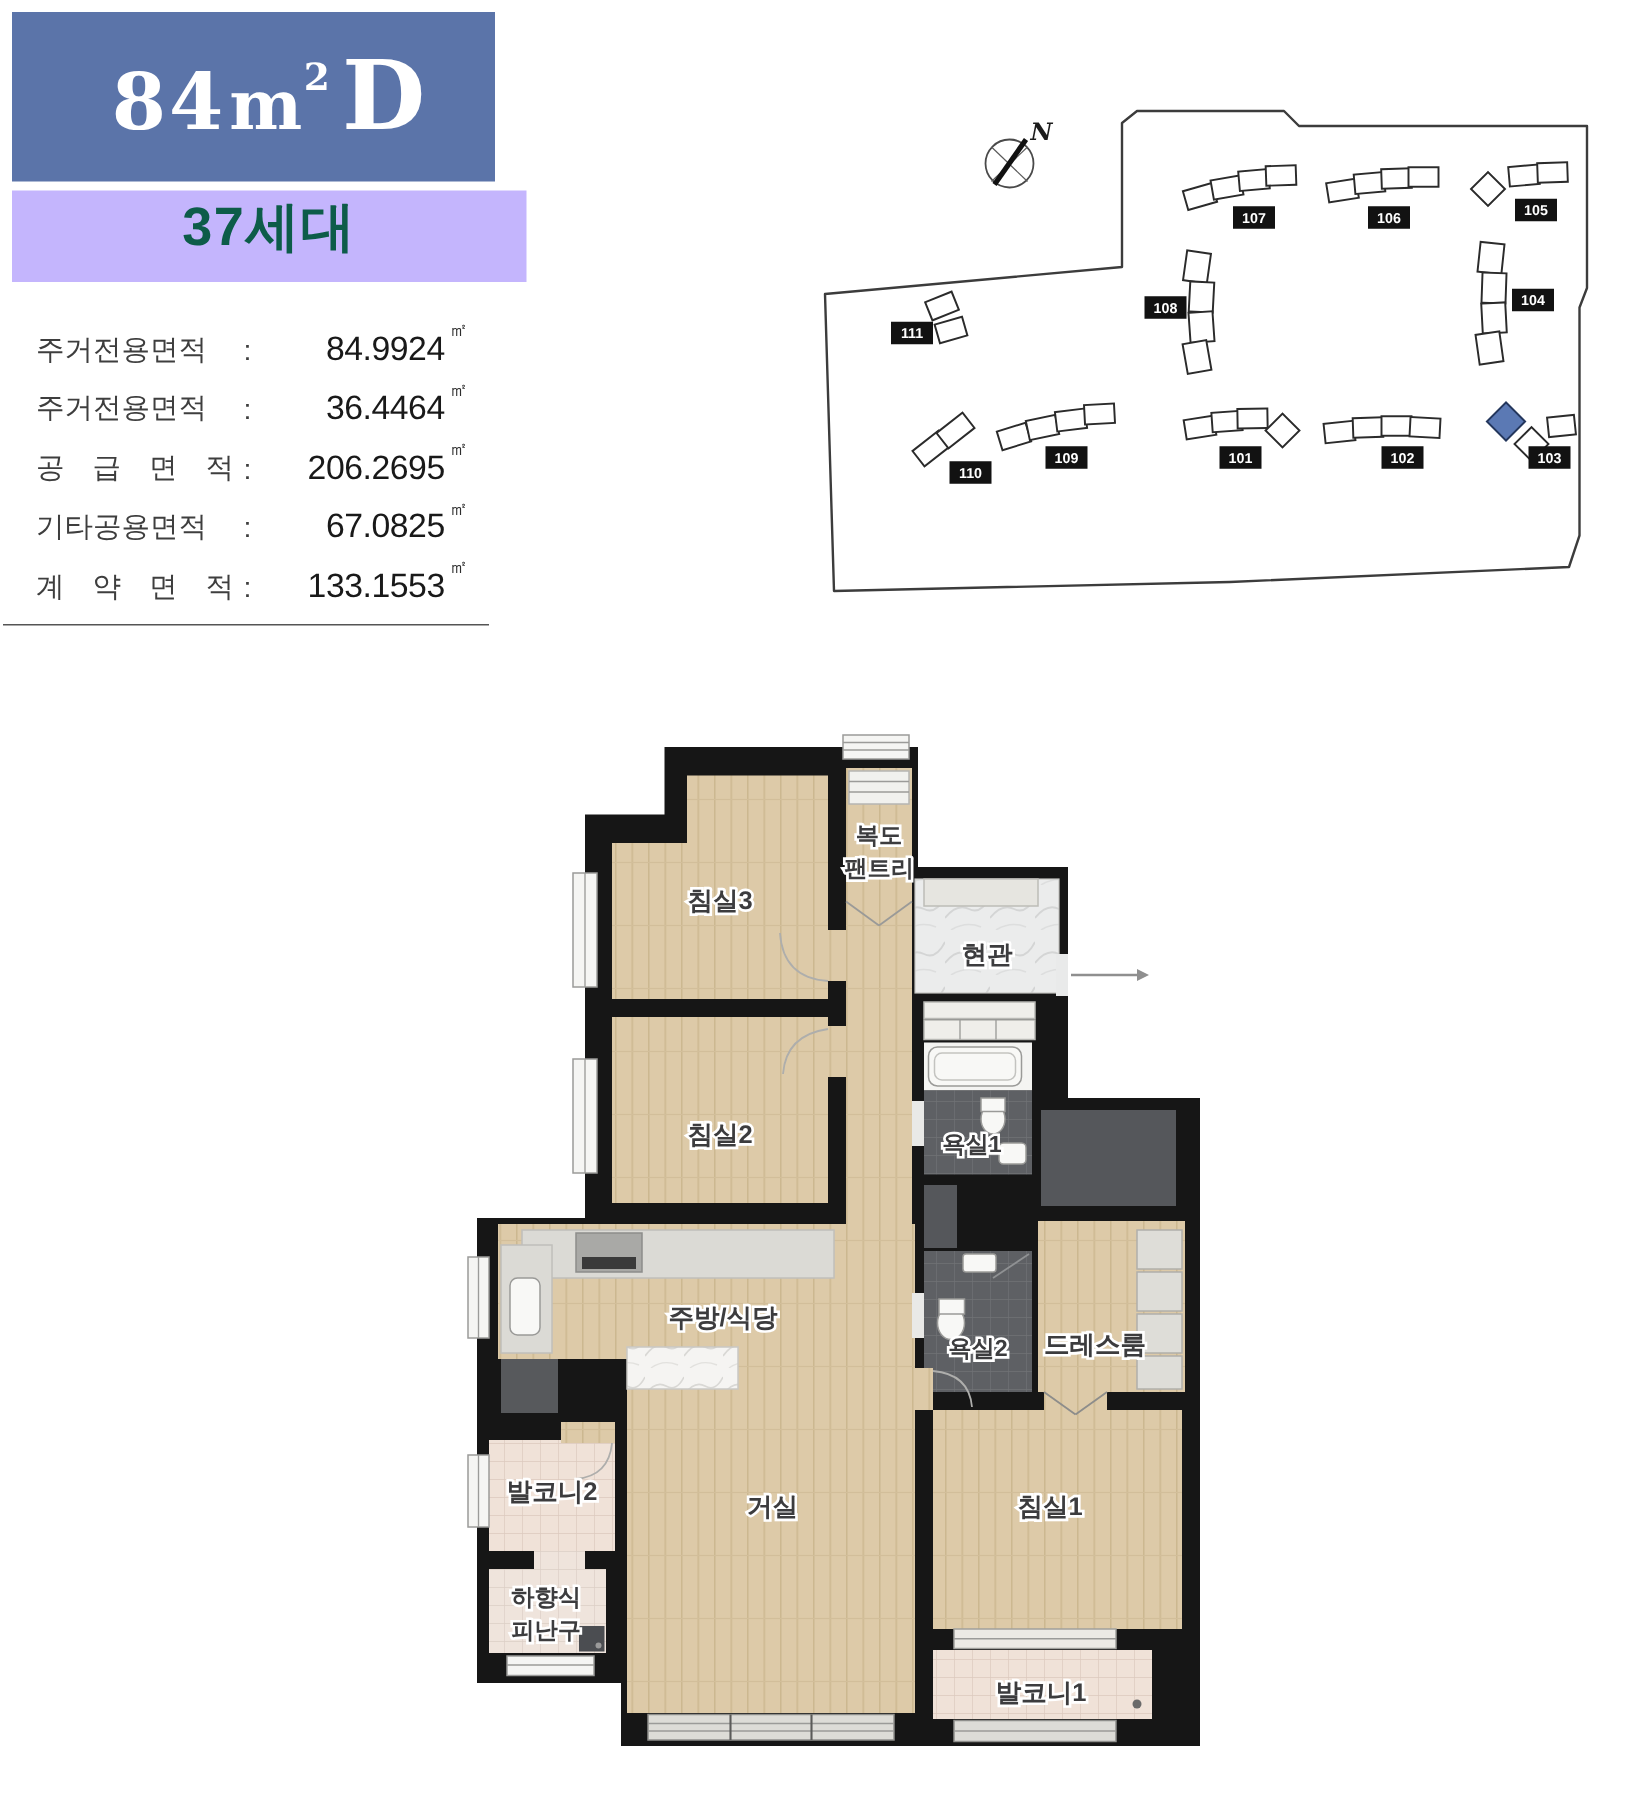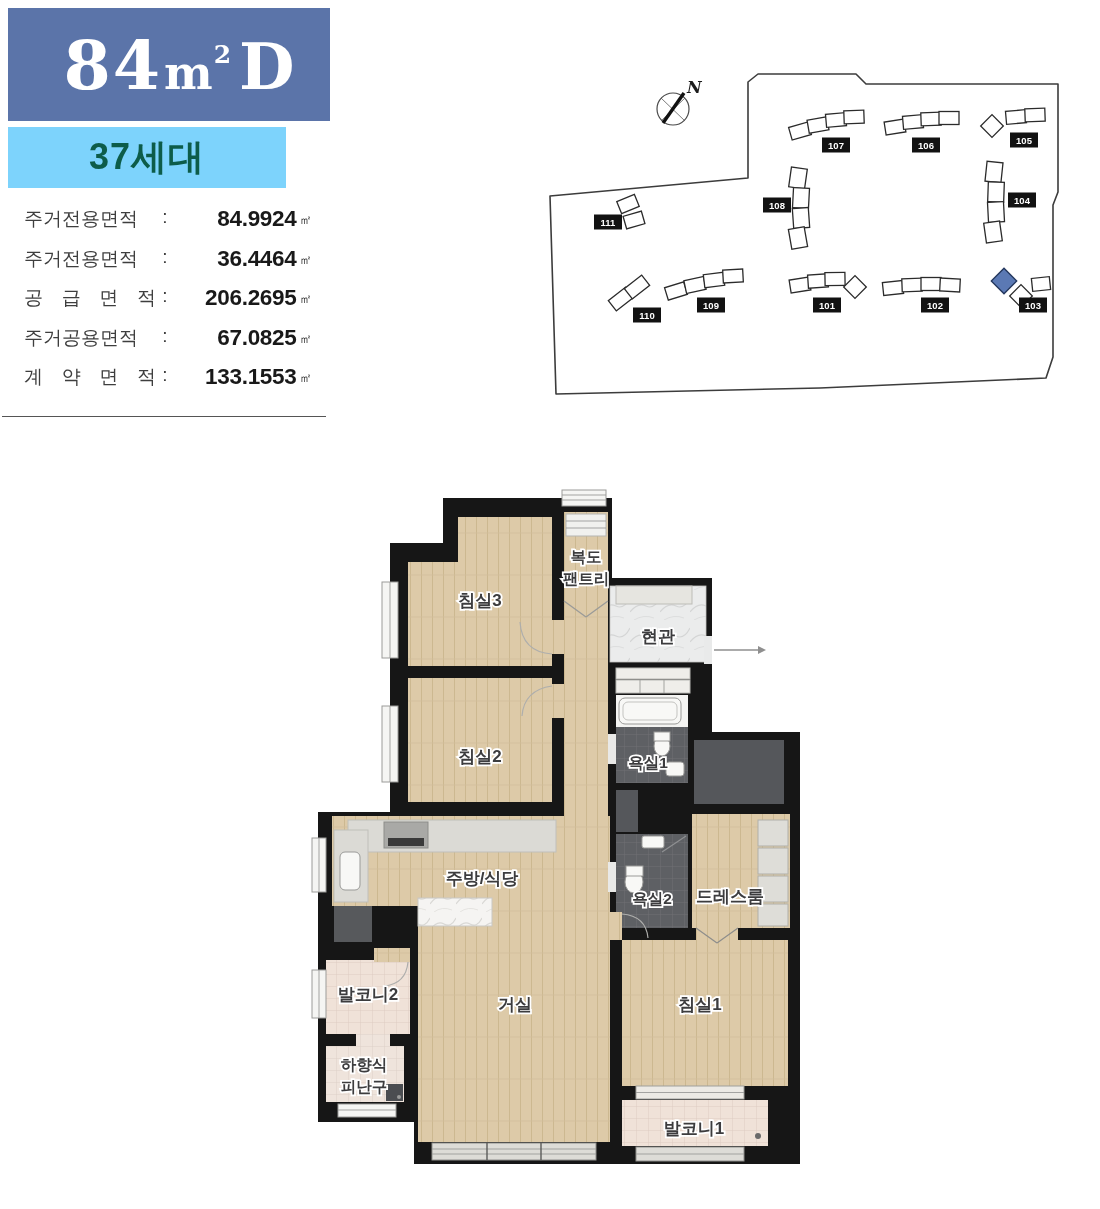--- a/index.html
+++ b/index.html
@@ -4,35 +4,35 @@
 <style>
   html,body{margin:0;padding:0;background:#ffffff;}
   .page{position:relative;width:1100px;height:1209px;background:#fff;overflow:hidden;
         font-family:"Liberation Sans","DejaVu Sans",sans-serif;}
 
   
   .title-box{position:absolute;left:8px;top:8px;width:322px;height:113px;background:#5b74a9;
              display:flex;align-items:center;justify-content:center;}
   .title-inner{display:flex;align-items:baseline;color:#fff;line-height:1;
                font-family:"DejaVu Serif","Liberation Serif",serif;}
-  .t-num{font-size:68px;font-weight:600;letter-spacing:2px;margin-left:20px;}
+  .t-num{font-size:52px;font-weight:600;letter-spacing:2px;margin-left:20px;}
   .t-unit{font-size:46px;font-weight:600;margin-left:2px;}
   .t-sup{font-size:25px;font-weight:600;position:relative;top:-26px;margin-left:1px;}
   .t-type{font-size:64px;font-weight:600;margin-left:8px;}
 
-  .badge-box{position:absolute;left:8px;top:127px;width:278px;height:61px;background:#7dd3fc;
-             display:flex;align-items:center;justify-content:center;}
+  .badge-box{position:absolute;left:8px;top:127px;width:343px;height:61px;background:#c4b5fd;
+             display:flex;align-items:flex-start;justify-content:center;}
   .badge-text{font-size:36px;font-weight:700;color:#0d5c49;letter-spacing:1px;}
 
   .area-table{position:absolute;left:24px;top:206px;width:288px;}
-  .area-row{display:flex;align-items:flex-start;height:39.5px;}
+  .area-row{display:flex;align-items:flex-end;height:39.5px;}
   .a-label{width:132px;font-size:19px;color:#3e3e3e;text-align:justify;text-align-last:justify;
            white-space:nowrap;}
   .a-colon{width:18px;text-align:center;font-size:19px;color:#3e3e3e;}
-  .a-value{flex:1;text-align:right;font-size:22.5px;font-weight:700;color:#191919;letter-spacing:-0.3px;}
+  .a-value{flex:1;text-align:right;font-size:22.5px;font-weight:400;color:#191919;letter-spacing:-0.3px;}
   .a-unit{font-size:12.5px;color:#2d2d2d;margin-left:3px;align-self:flex-start;margin-top:6px;}
 
   .divider{position:absolute;left:2px;top:416px;width:324px;height:0;border-top:1.6px solid #555;}
 
   
   .site-svg{position:absolute;left:540px;top:55px;}
   .bu{fill:#ffffff;stroke:#2b2b2b;stroke-width:1.3;}
   .bdg{fill:#121212;}
   .bdgt{fill:#ffffff;font-size:9.5px;font-weight:700;text-anchor:middle;
         font-family:"Liberation Sans",sans-serif;}
@@ -79,21 +79,21 @@
       <span class="a-value">36.4464</span>
       <span class="a-unit">㎡</span>
     </div>
     <div class="area-row">
       <span class="a-label">공 급 면 적</span>
       <span class="a-colon">:</span>
       <span class="a-value">206.2695</span>
       <span class="a-unit">㎡</span>
     </div>
     <div class="area-row">
-      <span class="a-label">주거공용면적</span>
+      <span class="a-label">기타공용면적</span>
       <span class="a-colon">:</span>
       <span class="a-value">67.0825</span>
       <span class="a-unit">㎡</span>
     </div>
     <div class="area-row">
       <span class="a-label">계 약 면 적</span>
       <span class="a-colon">:</span>
       <span class="a-value">133.1553</span>
       <span class="a-unit">㎡</span>
     </div>

